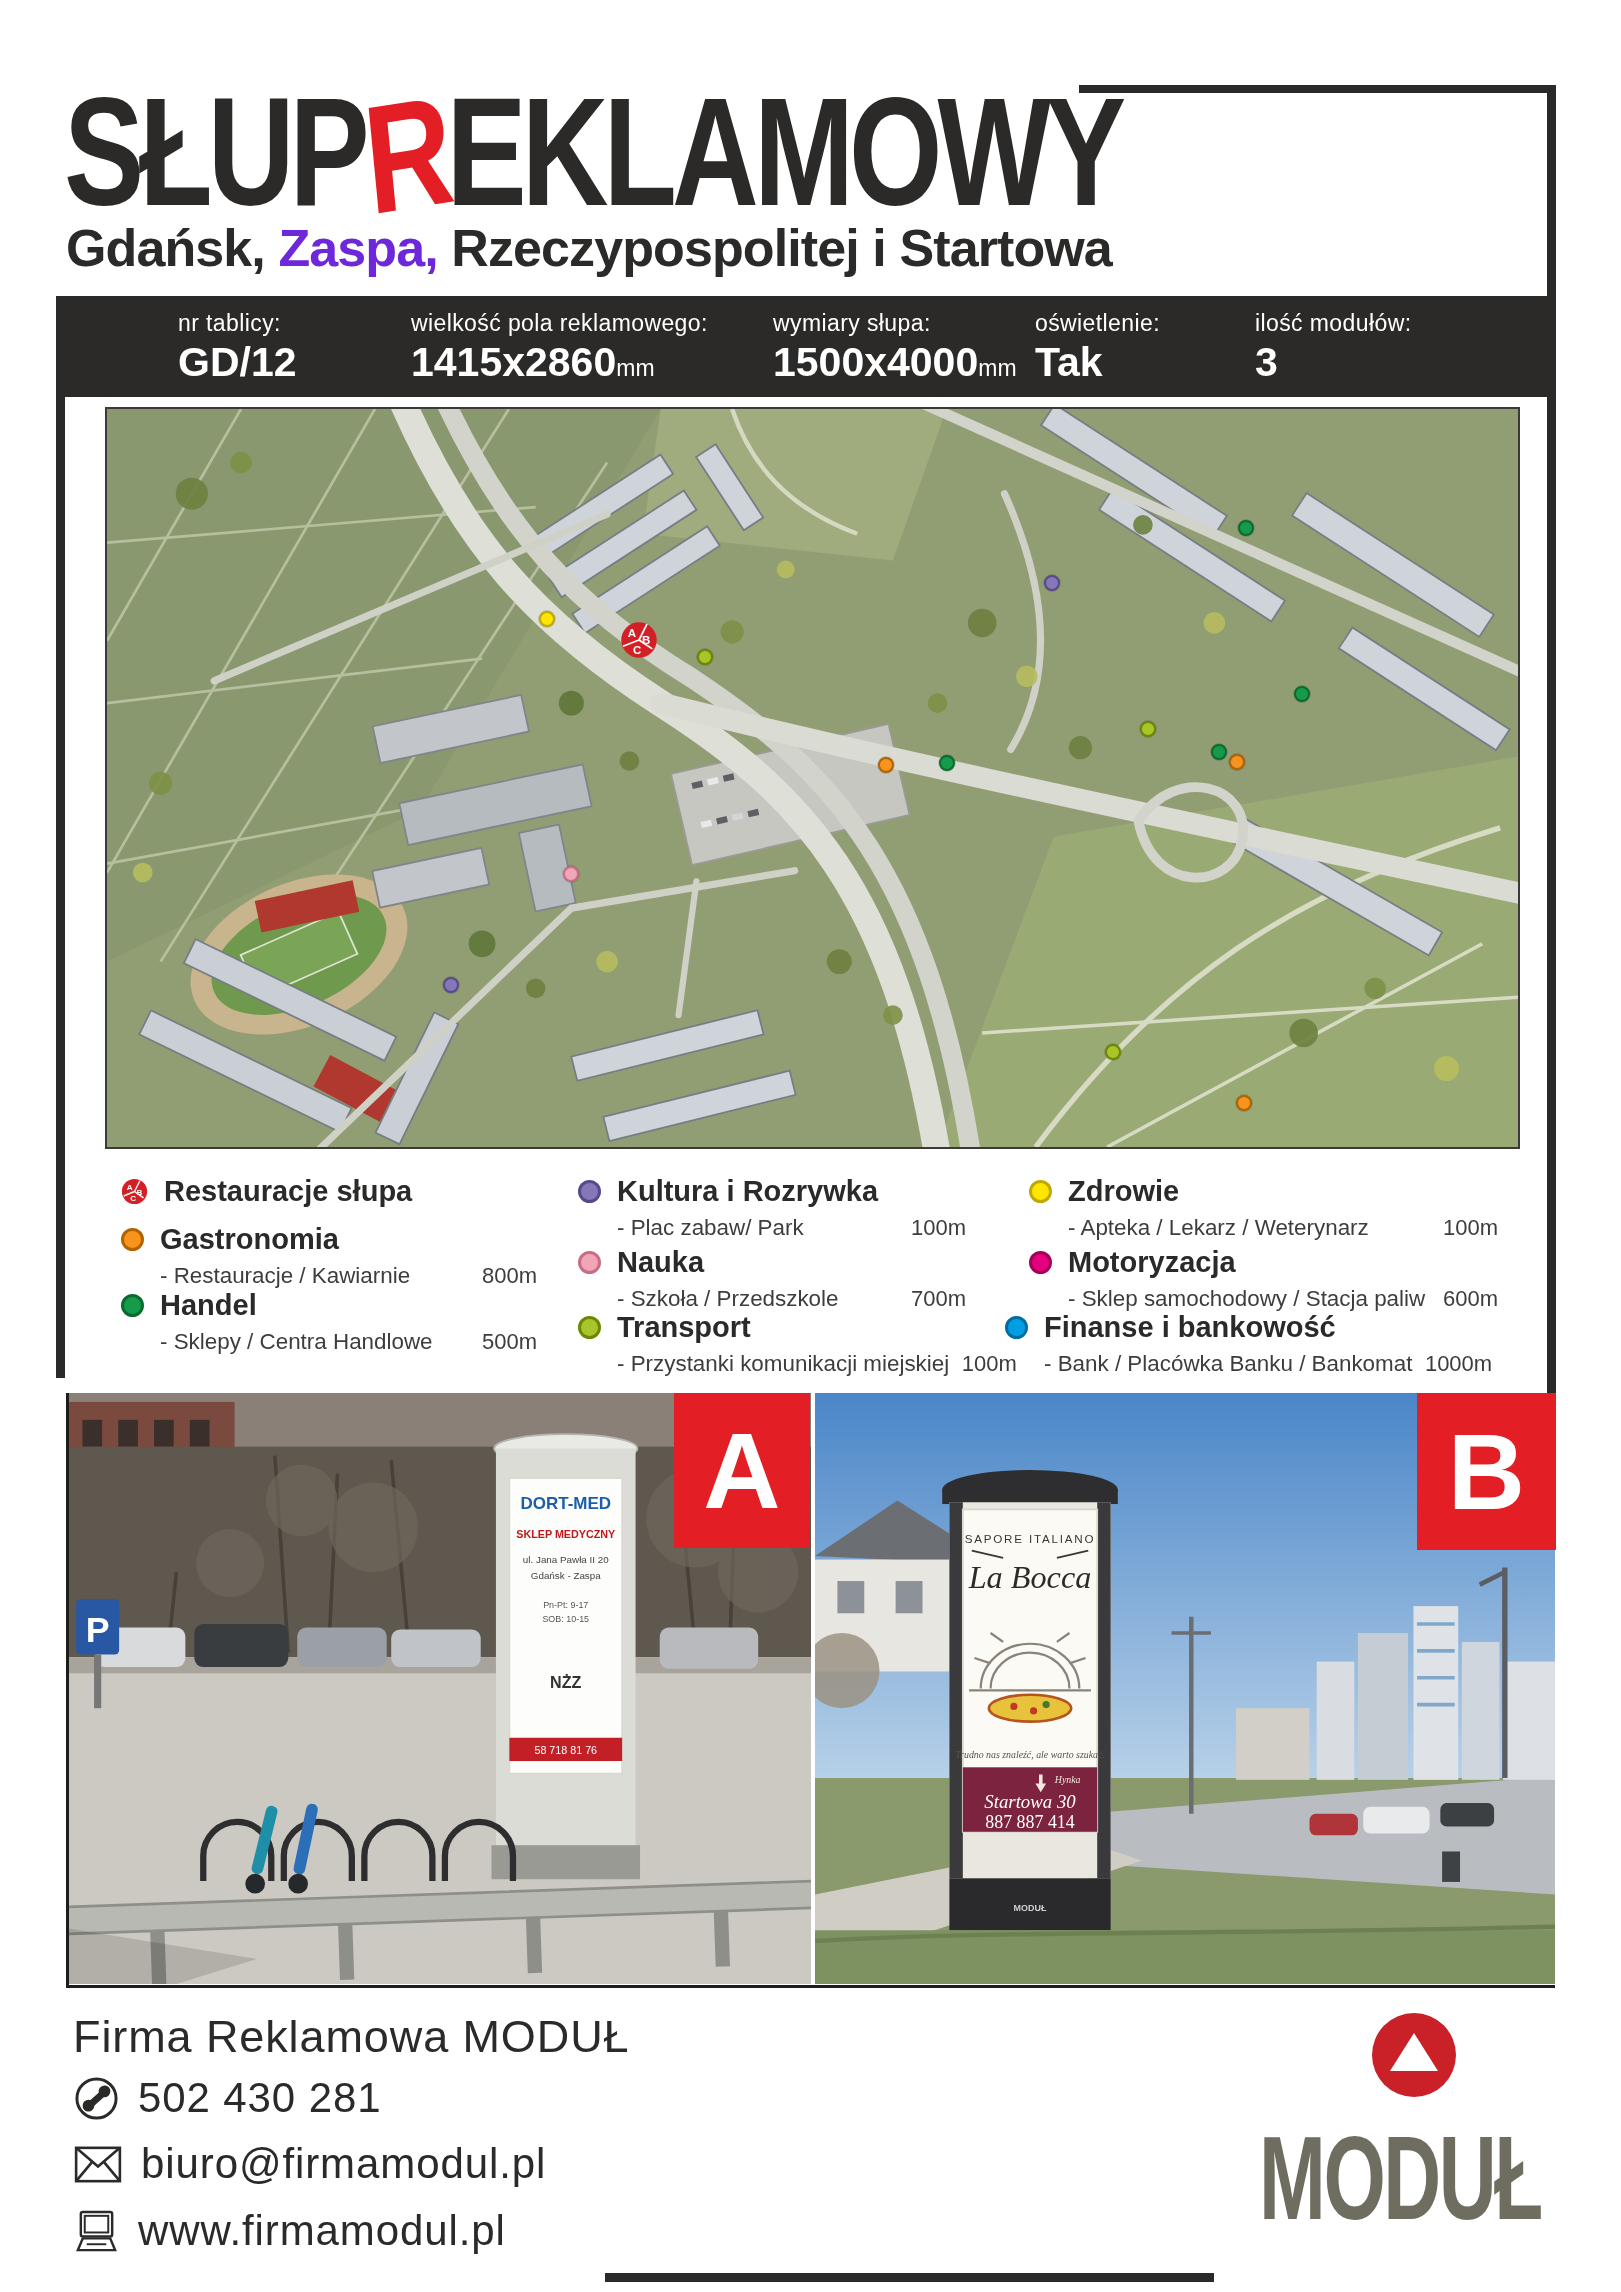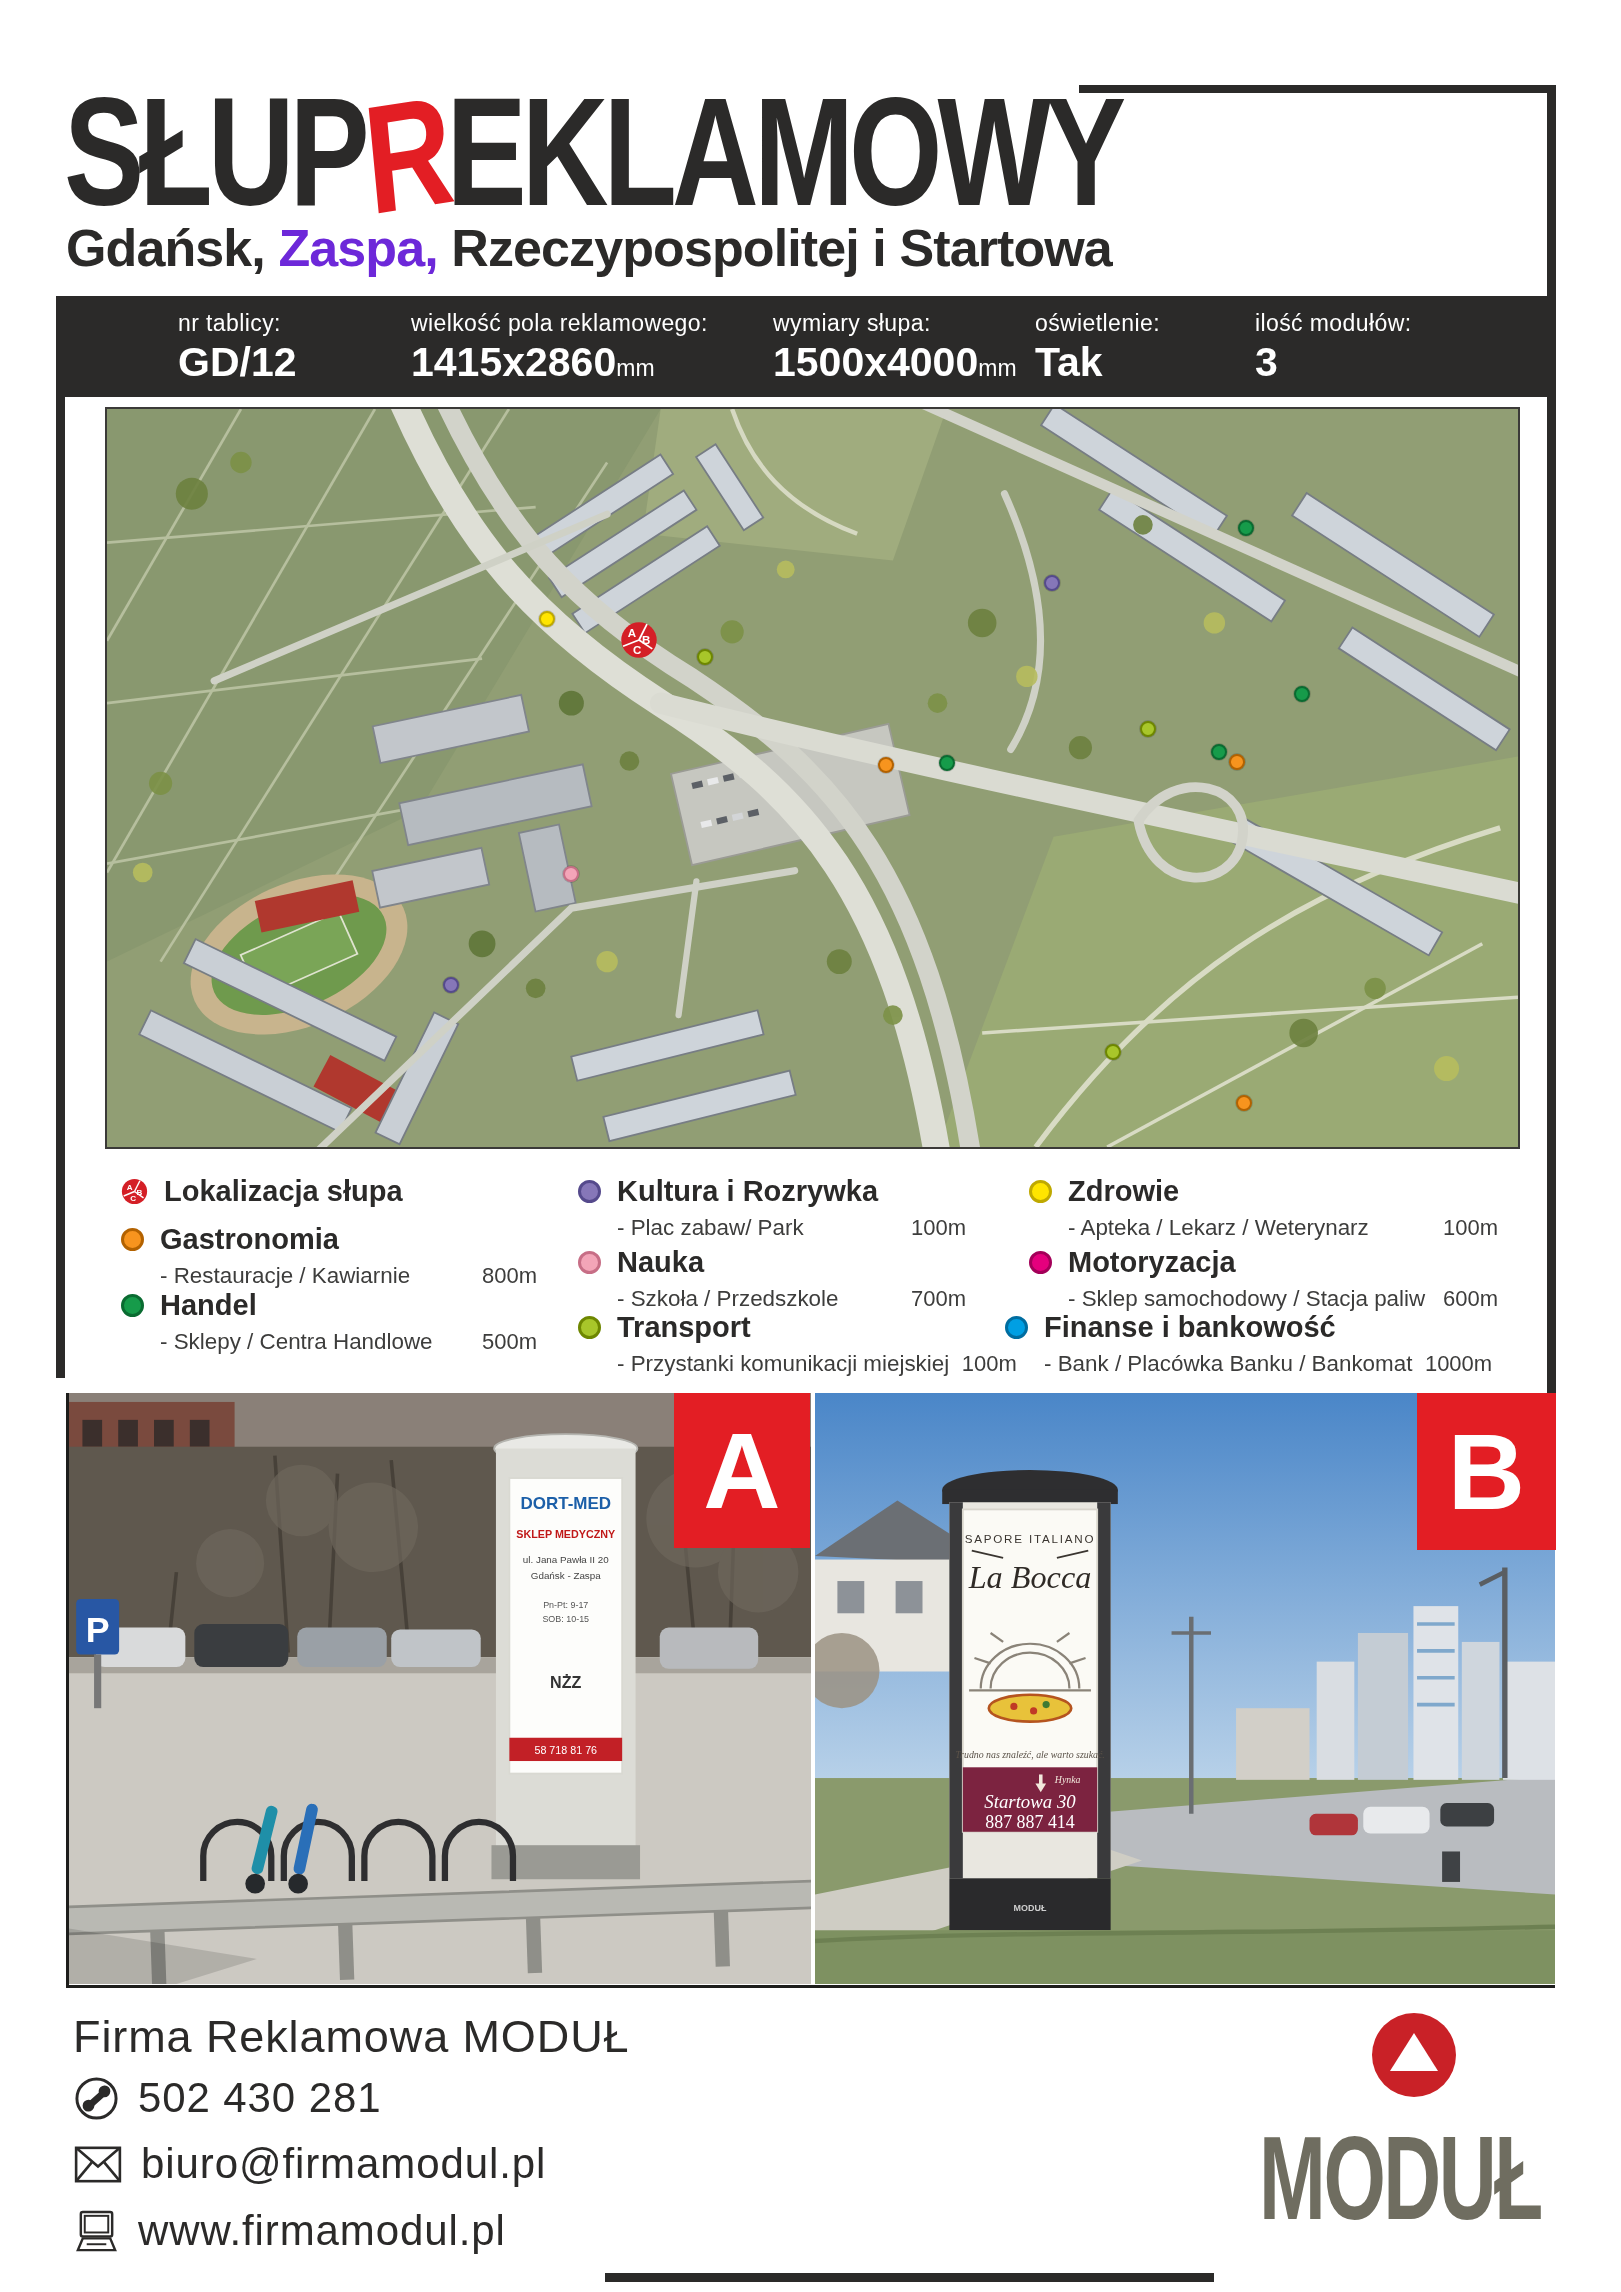--- a/index.html
+++ b/index.html
@@ -247,21 +247,21 @@
           <circle cx="15" cy="15" r="14" fill="#d41f26"></circle>
           <g stroke="#ffffff" stroke-width="1.6">
               <line x1="15" y1="15" x2="21" y2="3"></line>
               <line x1="15" y1="15" x2="25" y2="22"></line>
               <line x1="15" y1="15" x2="3" y2="20"></line>
             </g>
           <text x="9.5" y="13" font-size="9" font-weight="bold" fill="#fff" text-anchor="middle">A</text>
           <text x="20.5" y="18.5" font-size="9" font-weight="bold" fill="#fff" text-anchor="middle">B</text>
           <text x="13.5" y="26" font-size="9" font-weight="bold" fill="#fff" text-anchor="middle">C</text>
         </svg>
-        <div class="leg-title">Lokalizacja słupa</div>
+        <div class="leg-title">Restauracje słupa</div>
       </div>
     </div>
 
     <div class="leg-item c1" style="left:65px; top:59px;">
       <div class="leg-head">
         <span class="leg-dot" style="background:#f7941e;border-color:#b36200"></span>
         <div class="leg-title">Gastronomia</div>
       </div>
       <div class="leg-sub">
           <span>- Restauracje / Kawiarnie</span>

